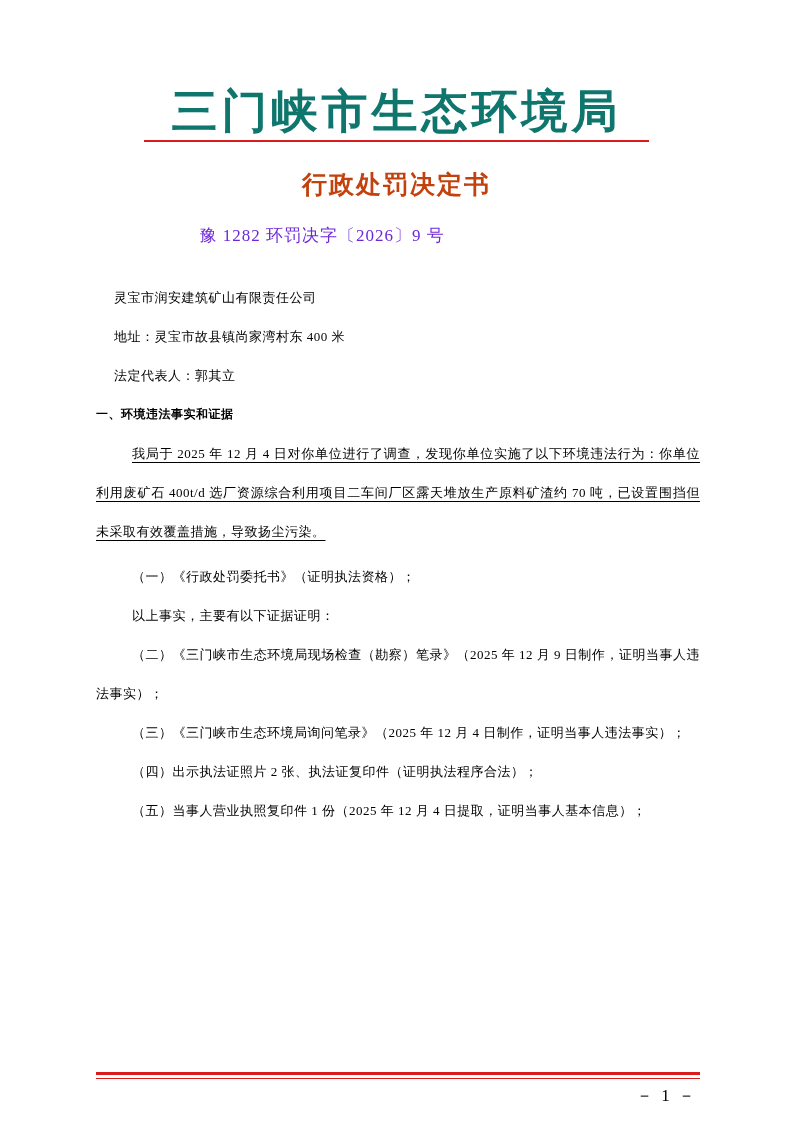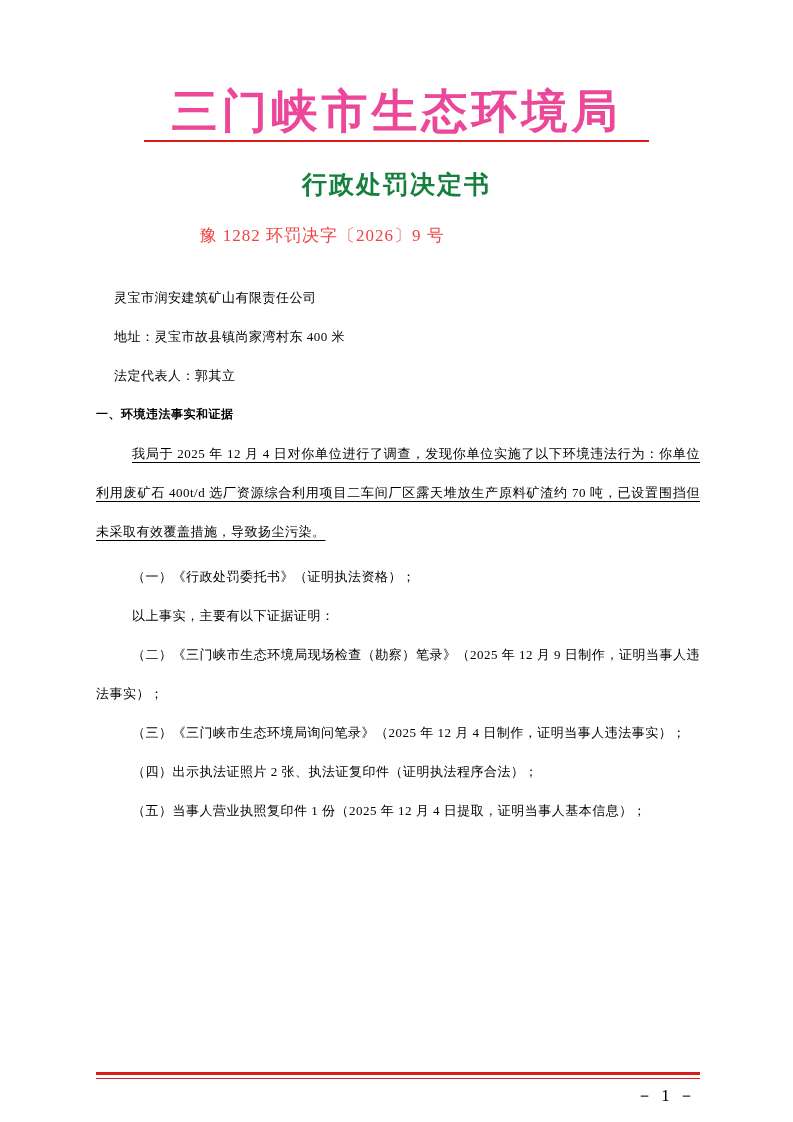--- a/index.html
+++ b/index.html
@@ -30,21 +30,21 @@
     left: 0;
     top: 86px;
     width: 793px;
     text-align: center;
   }
   .masthead-title {
     font-family: "Liberation Serif", "DejaVu Serif", serif;
     font-weight: bold;
     font-size: 46px;
     letter-spacing: 4px;
-    color: #ec4899;
+    color: #0f766e;
     line-height: 1.15;
     white-space: nowrap;
   }
   .masthead-rule {
     position: absolute;
     left: 144px;
     top: 140px;
     width: 505px;
     height: 2px;
     background: #d91c1c;
@@ -53,31 +53,31 @@
   
   .doc-title {
     position: absolute;
     left: 0;
     top: 168px;
     width: 793px;
     text-align: center;
     font-weight: bold;
     font-size: 25px;
     letter-spacing: 2px;
-    color: #15803d;
+    color: #c2410c;
   }
   .doc-number {
     position: absolute;
     left: 0;
     top: 224px;
     width: 644px;
     text-align: center;
     font-size: 17px;
     letter-spacing: 1px;
-    color: #ef4444;
+    color: #6d28d9;
   }
 
   
   .body-block {
     position: absolute;
     left: 96px;
     top: 278px;
     width: 604px;
   }
   .line {

